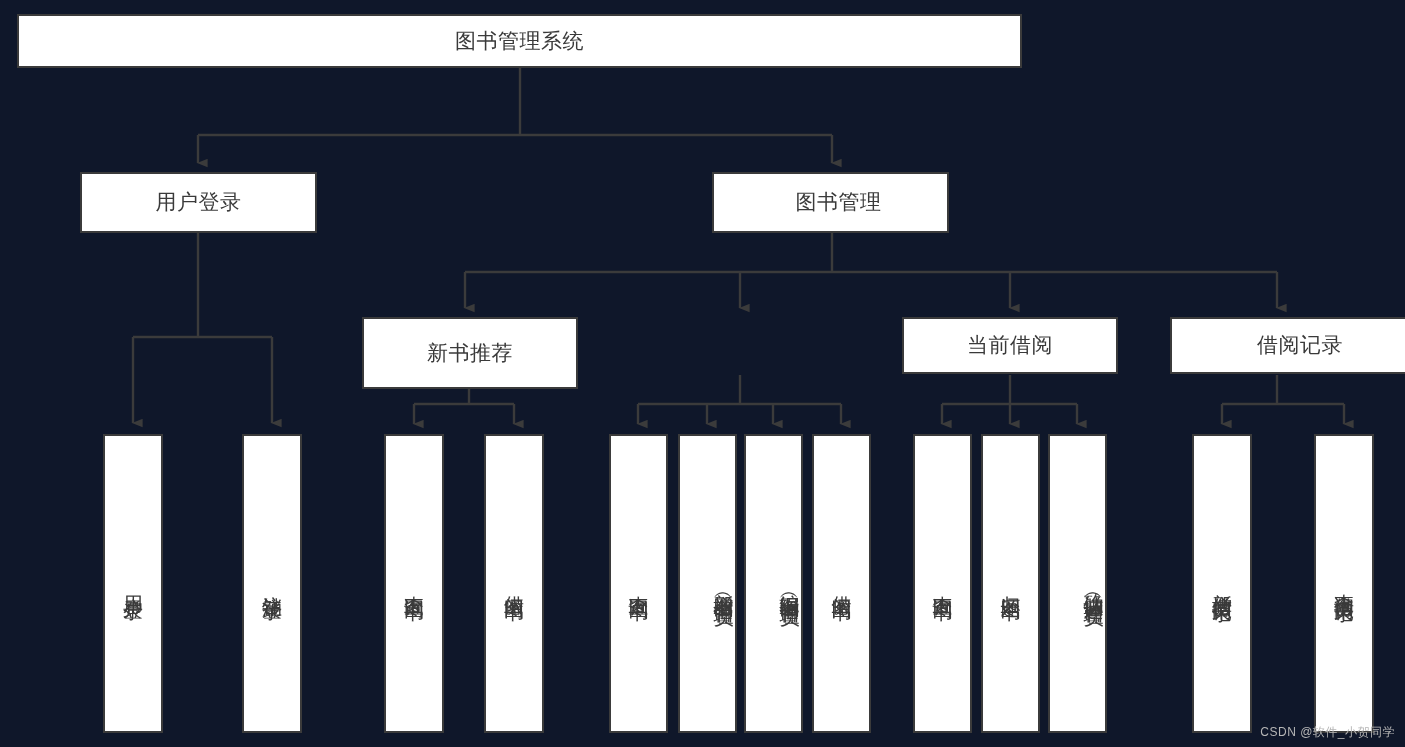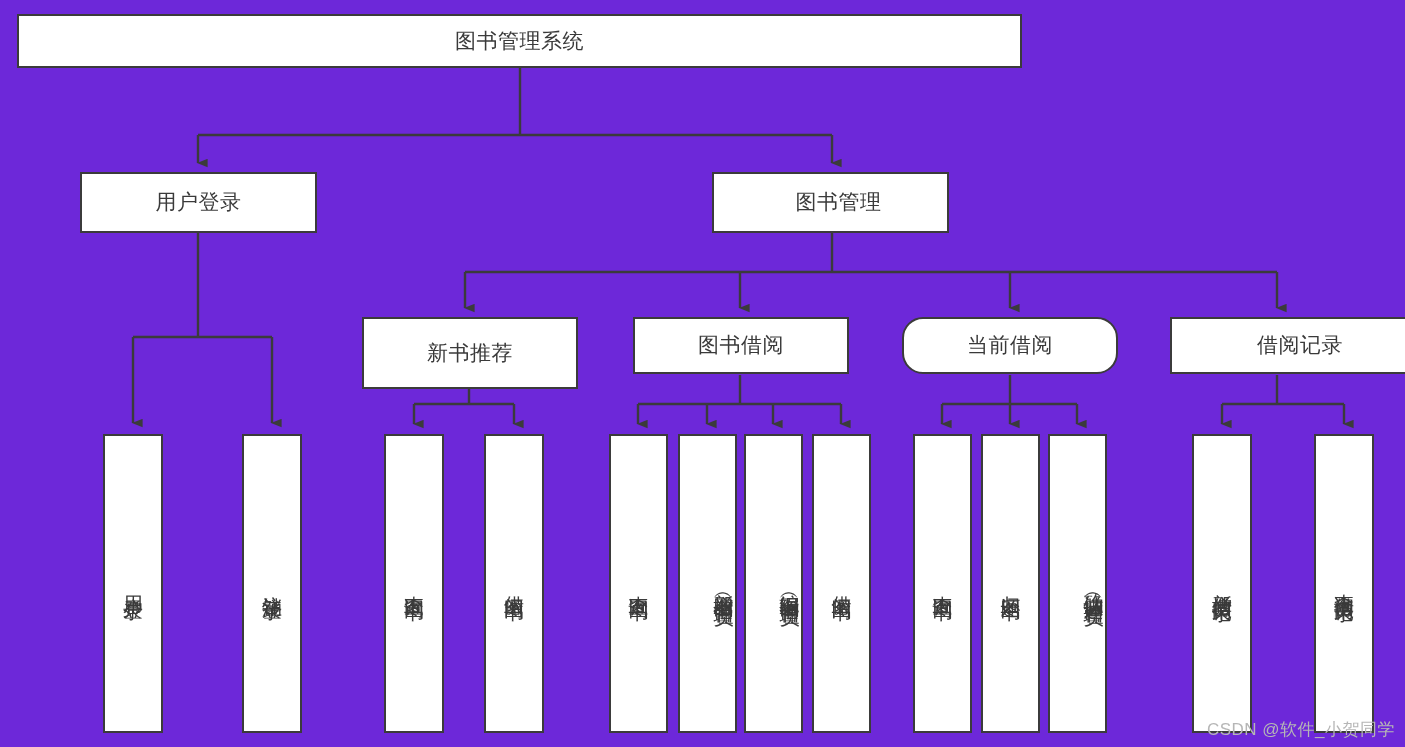--- a/index.html
+++ b/index.html
@@ -8,21 +8,21 @@
     padding: 0;
     background: #ffffff;
   }
   body {
     font-family: "Liberation Sans", "DejaVu Sans", sans-serif;
   }
   #diagram-root {
     position: relative;
     width: 1405px;
     height: 747px;
-    background: #6d28d9;
+    background: #0f172a;
     overflow: hidden;
   }
   #edge-layer {
     position: absolute;
     left: 0;
     top: 0;
     width: 1405px;
     height: 747px;
     pointer-events: none;
   }
@@ -56,21 +56,21 @@
   }
   .node-label {
     display: block;
     white-space: pre;
     text-align: center;
   }
   .watermark {
     position: absolute;
     right: 10px;
     bottom: 6px;
-    font-size: 17px;
+    font-size: 12px;
     color: #b6b6b6;
     letter-spacing: 0.5px;
     white-space: nowrap;
   }
 </style>
 </head>
 <body>
 
 <div id="diagram-root">
 
@@ -133,25 +133,22 @@
   </div>
 
   <div class="node horiz" style="left:712px; top:172px; width:237px; height:61px;padding-left:16px;">
     <span class="node-label">图书管理</span>
   </div>
 
   <div class="node horiz" style="left:362px; top:317px; width:216px; height:72px;">
     <span class="node-label">新书推荐</span>
   </div>
 
-  <div class="node horiz" style="left:633px; top:317px; width:216px; height:57px;">
-    <span class="node-label">图书借阅</span>
-  </div>
-
-  <div class="node horiz" style="left:902px; top:317px; width:216px; height:57px;border-radius:21px;">
+
+  <div class="node horiz" style="left:902px; top:317px; width:216px; height:57px;">
     <span class="node-label">当前借阅</span>
   </div>
 
   <div class="node horiz" style="left:1170px; top:317px; width:260px; height:57px;">
     <span class="node-label">借阅记录</span>
   </div>
 
   <div class="node vert midset" style="left:103px; top:434px; width:60px; height:299px;">
     <span class="node-label">用户登录</span>
   </div>

